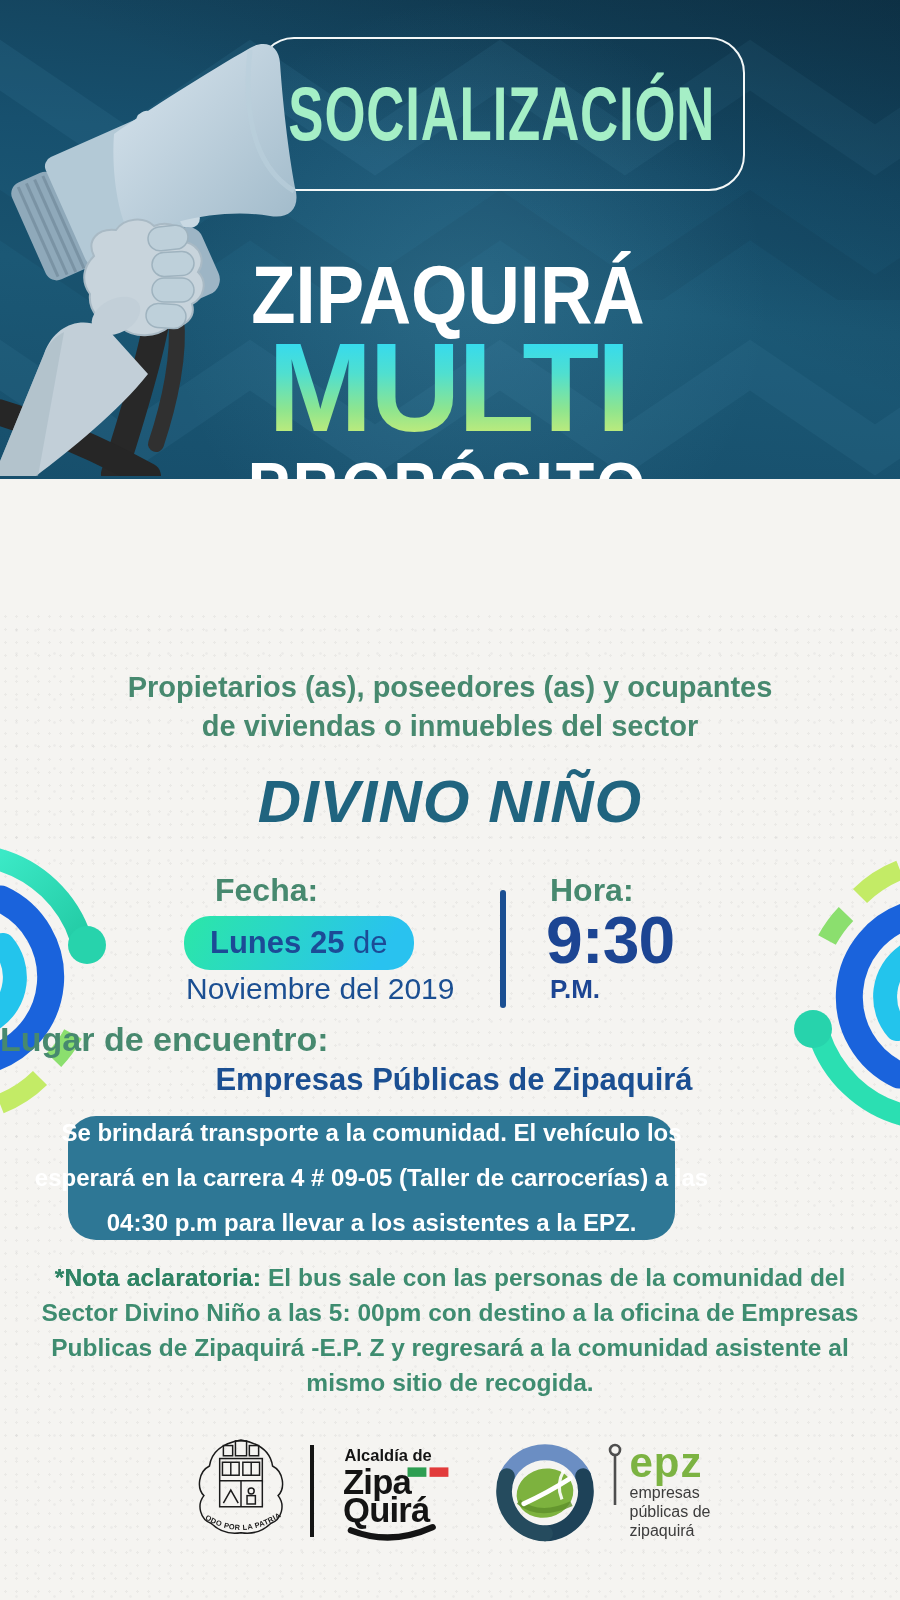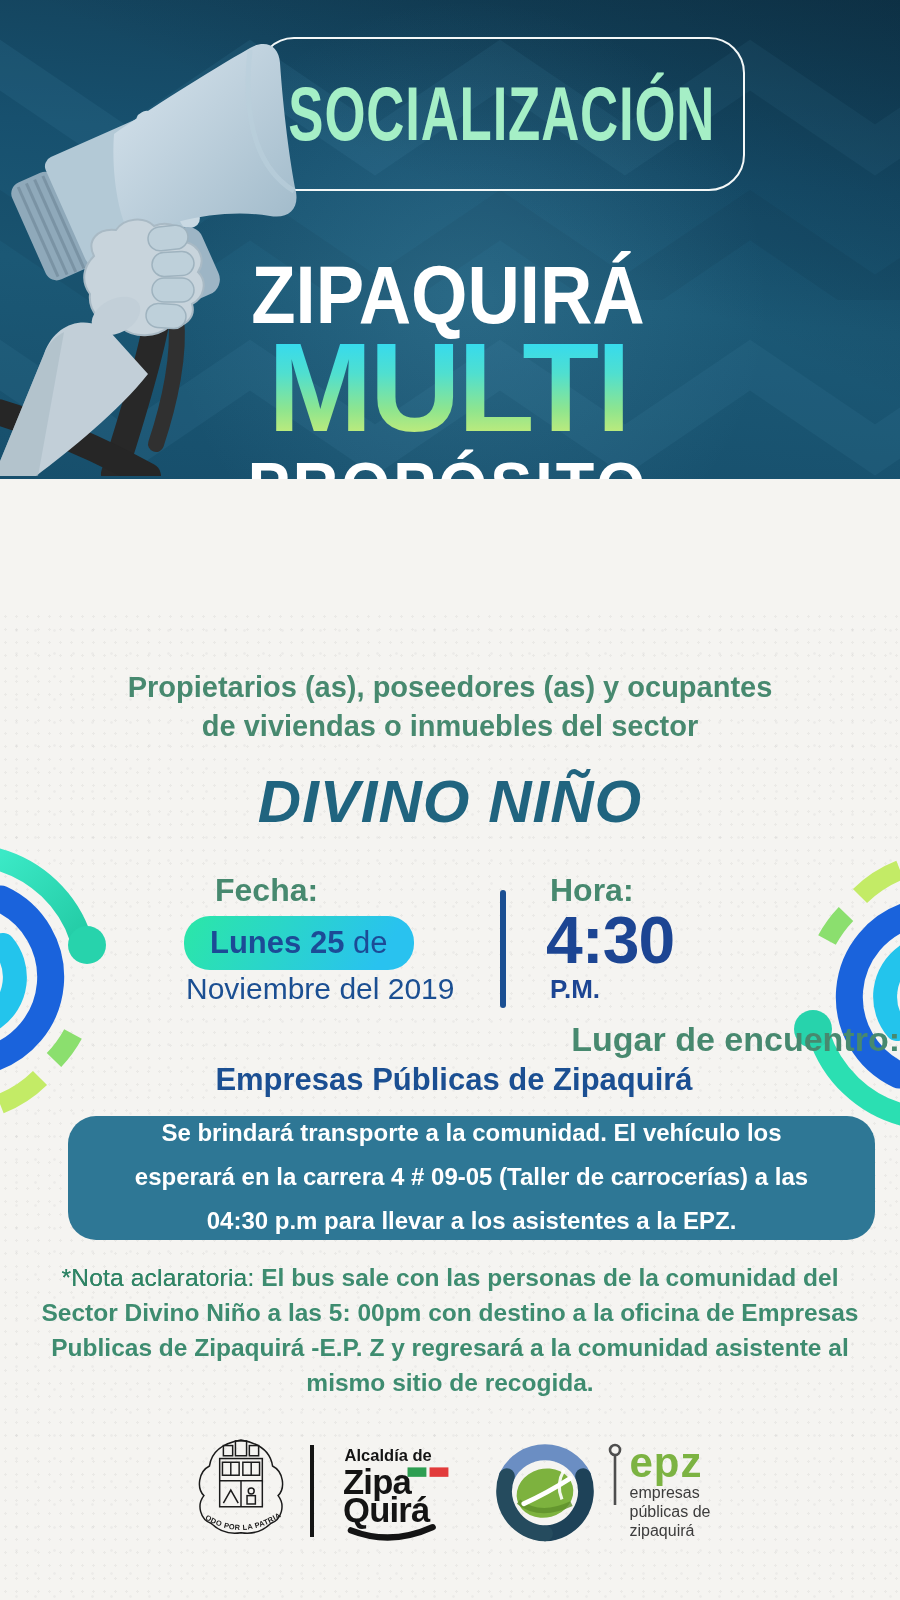--- a/index.html
+++ b/index.html
@@ -53,33 +53,33 @@
   .date-pill{position:absolute;left:184px;top:306px;border-radius:26px;padding:9px 26px;white-space:nowrap;
     background:linear-gradient(120deg,var(--grad-green,#2BE7A7) 0%,var(--grad-cyan,#29C2EF) 85%);}
   .date-pill .b{font-size:31px;font-weight:700;color:#1C4B96;}
   .date-pill .r{font-size:31px;font-weight:400;color:#1C4B96;}
   .date-month{position:absolute;left:186px;top:362px;font-size:30px;font-weight:500;color:var(--navy,#1B4F92);white-space:nowrap;}
   .sched-divider{position:absolute;left:500px;top:280px;width:6px;height:118px;background:var(--navy,#1B4F92);border-radius:3px;}
   .time-label{left:550px;top:262px;}
   .time-value{position:absolute;left:546px;top:292px;font-size:66px;font-weight:700;color:#1C4593;letter-spacing:-1px;}
   .time-meridiem{position:absolute;left:550px;top:364px;font-size:26px;font-weight:700;color:#1C4593;}
 
-  .meeting-label{position:absolute;left:0;top:410px;width:900px;text-align:right;
+  .meeting-label{position:absolute;left:0;top:410px;width:900px;text-align:left;
     font-size:34px;font-weight:700;color:var(--teal-text,#47896F);}
   .meeting-place{position:absolute;left:4px;top:452px;width:900px;text-align:center;
     font-size:31px;font-weight:700;color:var(--navy,#1B4F92);}
 
-  .transport-box{position:absolute;left:68px;top:506px;width:807px;height:124px;box-sizing:border-box;
+  .transport-box{position:absolute;left:68px;top:506px;width:607px;height:124px;box-sizing:border-box;
     background:var(--box-teal,#2E7795);border-radius:28px;display:flex;flex-direction:column;
-    align-items:center;justify-content:flex-start;gap:10px;}
+    align-items:center;justify-content:space-between;gap:4px;}
   .transport-box div{font-size:24px;font-weight:700;color:#FFFFFF;line-height:34px;white-space:nowrap;}
 
   .note{position:absolute;left:28px;top:650px;width:844px;text-align:center;
     font-size:24.5px;font-weight:700;color:#3E8C70;line-height:35px;}
-  .note .nb{font-weight:400;color:#2F8465;letter-spacing:.2px;text-shadow:0 0 .6px #2F8465;}
+  .note .nb{font-weight:700;color:#2F8465;letter-spacing:.2px;text-shadow:0 0 .6px #2F8465;}
 
   
   .footer{position:absolute;left:0;top:822px;width:900px;display:flex;align-items:center;justify-content:center;gap:18px;}
   .footer-divider{width:4px;height:92px;background:#151515;}
   .epz-wrap{display:flex;align-items:center;gap:10px;margin-left:24px;}
   .epz-textcol{display:flex;align-items:flex-start;gap:8px;}
   .epz-acronym{font-size:42px;font-weight:700;color:var(--epz-green,#7CB342);line-height:40px;letter-spacing:1px;}
   .epz-name{font-size:16px;font-weight:500;color:#3C3C3C;line-height:19px;}
 </style>
 </head>
@@ -182,21 +182,21 @@
 
     <div class="sched-label date-label">Fecha:</div>
     <div class="date-pill">
       <span class="b">Lunes 25</span><span class="r">  de</span>
     </div>
     <div class="date-month">Noviembre del 2019</div>
 
     <div class="sched-divider"></div>
 
     <div class="sched-label time-label">Hora:</div>
-    <div class="time-value">4:30</div>
+    <div class="time-value">9:30</div>
     <div class="time-meridiem">P.M.</div>
 
     <div class="meeting-label">Lugar de encuentro:</div>
     <div class="meeting-place">Empresas Públicas de Zipaquirá</div>
 
     <div class="transport-box">
       <div>Se brindará transporte a la comunidad. El vehículo los</div>
       <div>esperará en la carrera 4 # 09-05 (Taller de carrocerías) a las</div>
       <div>04:30 p.m para llevar a los asistentes a la EPZ.</div>
     </div>

